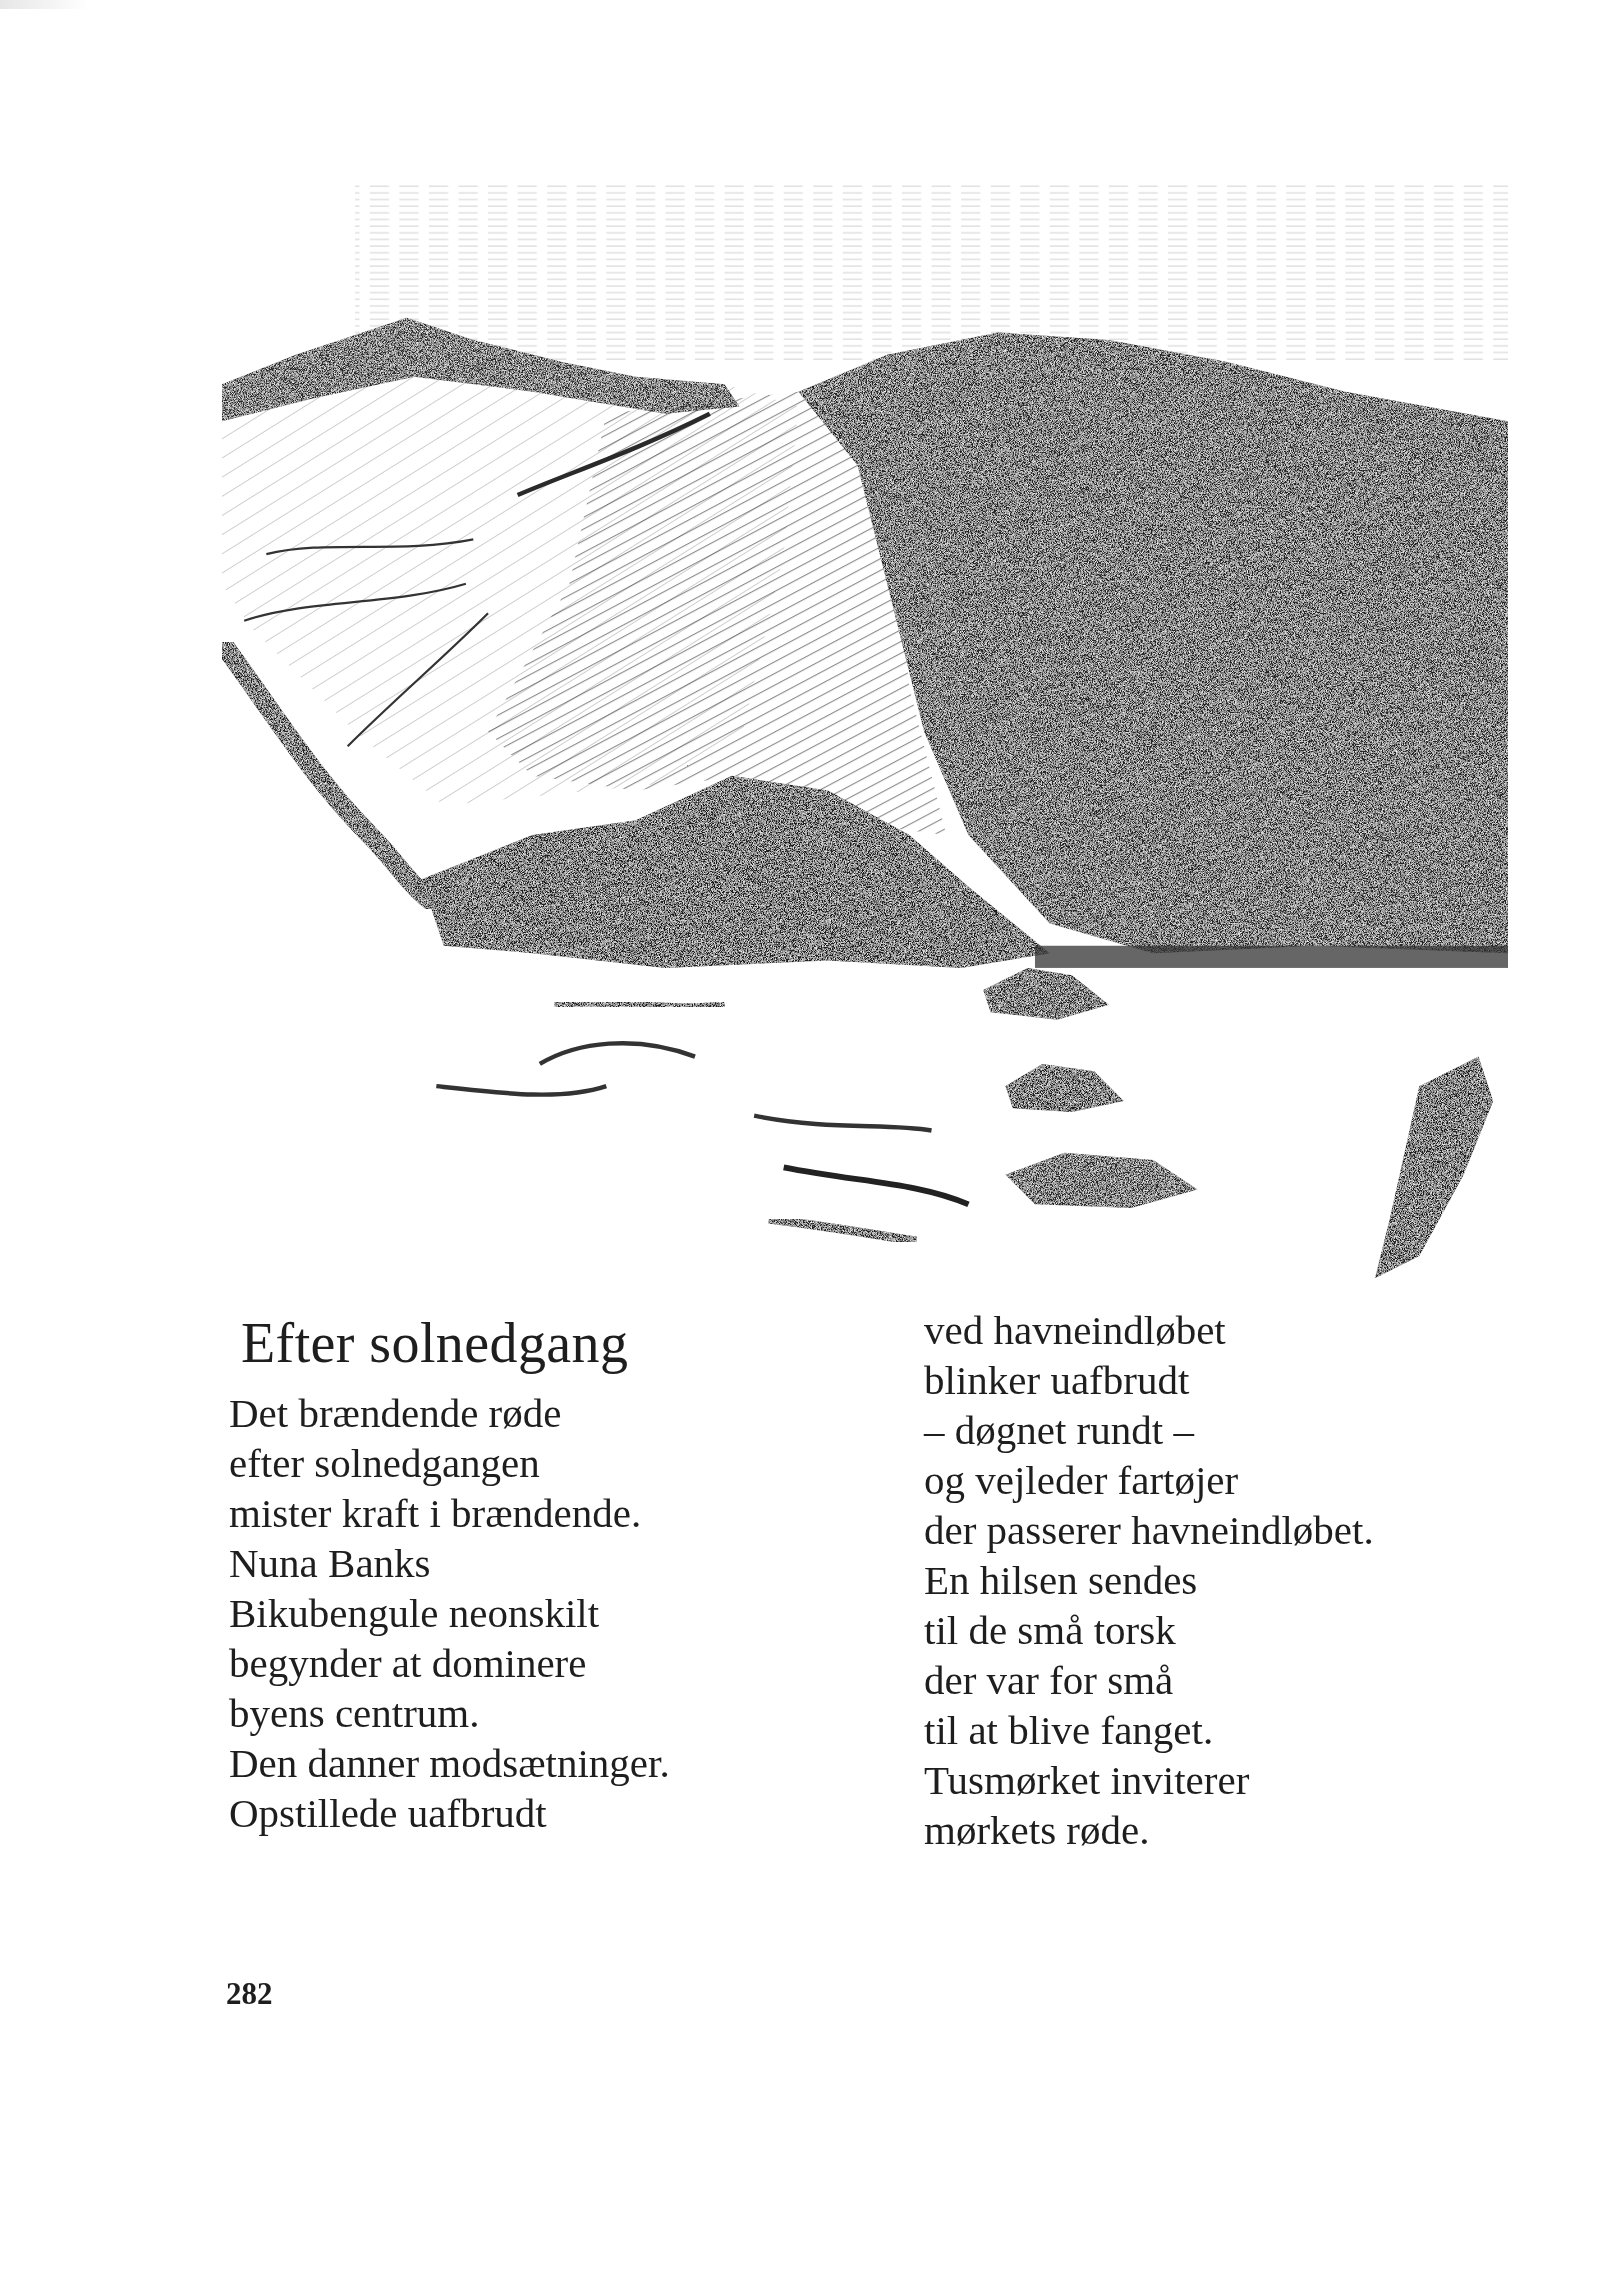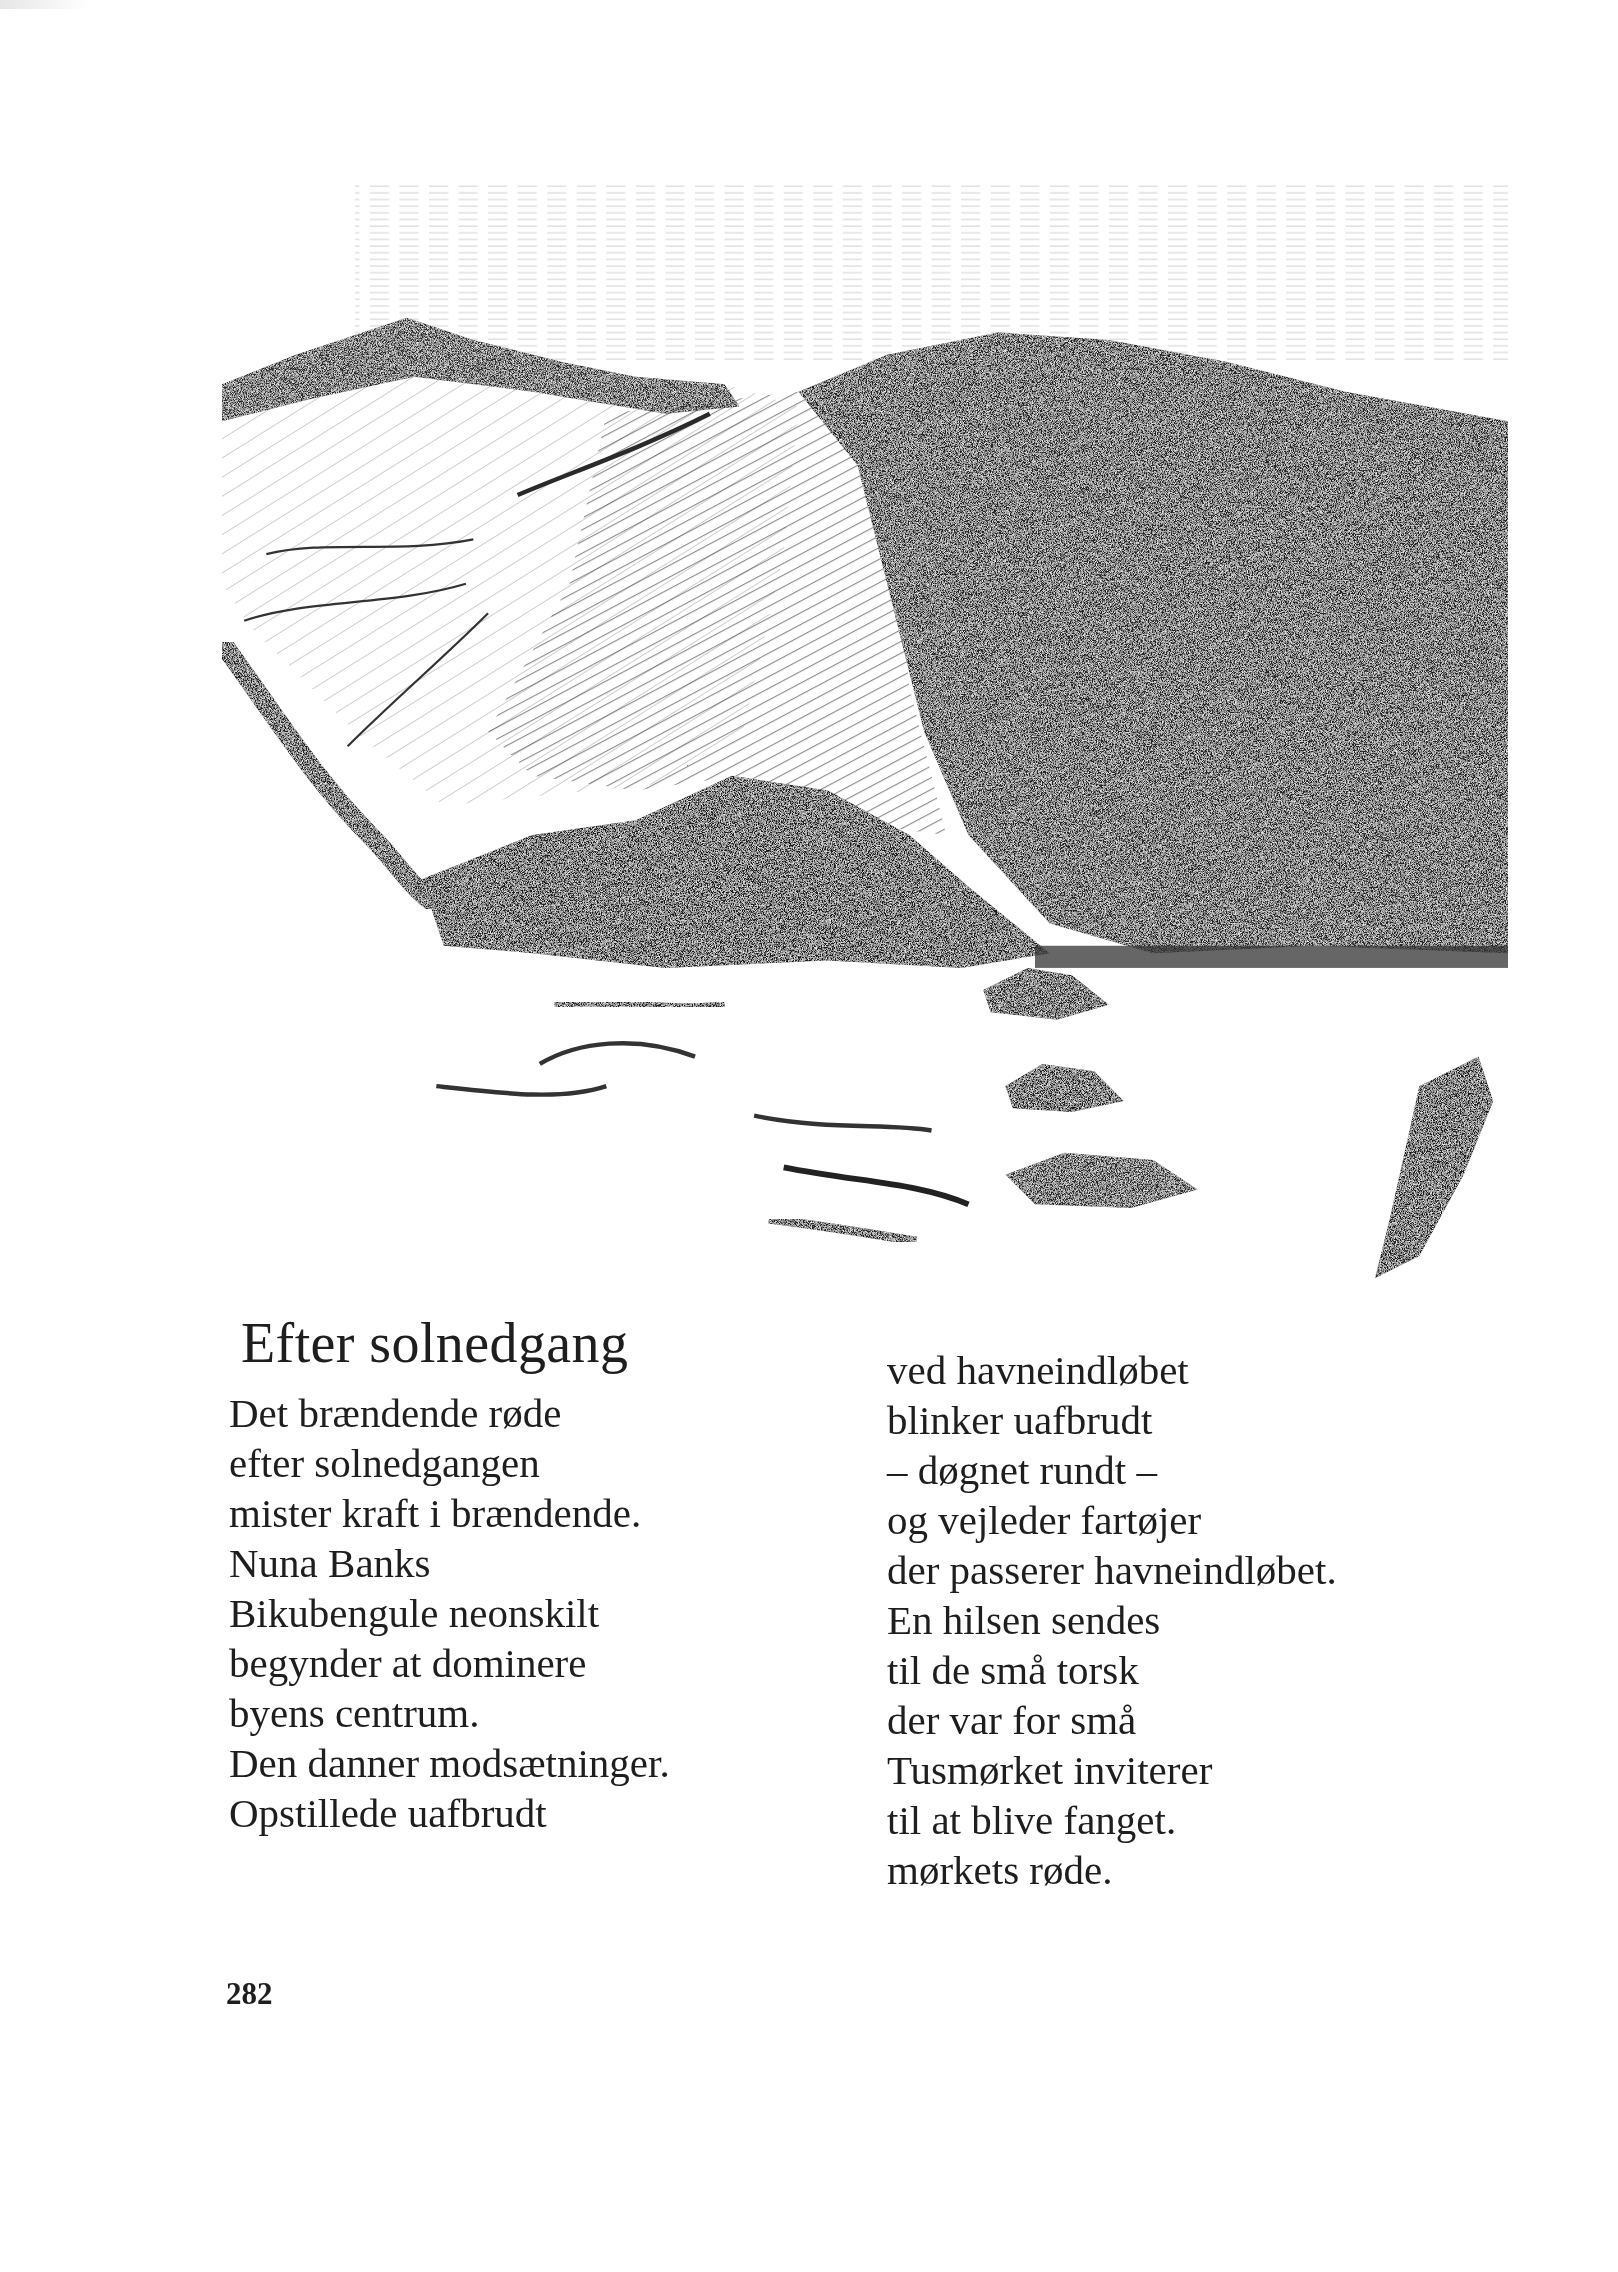--- a/index.html
+++ b/index.html
@@ -31,21 +31,21 @@
       margin: 12px;
       line-height: 1.1;
       letter-spacing: 0.4px;
     }
     .col {
       position: absolute;
       font-size: 41px;
       line-height: 50px;
     }
     .col-left { left: 229px; top: 1388px; }
-    .col-right { left: 887px; top: 1305px; margin-top: 40px; }
+    .col-right { left: 924px; top: 1305px; }
     .line { display: block; white-space: nowrap; }
 
     .page-number {
       position: absolute;
       left: 226px; top: 1978px;
       font-size: 31px;
       line-height: 1;
       font-weight: bold;
     }
   </style>
@@ -129,19 +129,19 @@
 
 <div class="col col-right">
   <span class="line">ved havneindløbet</span>
   <span class="line">blinker uafbrudt</span>
   <span class="line">– døgnet rundt –</span>
   <span class="line">og vejleder fartøjer</span>
   <span class="line">der passerer havneindløbet.</span>
   <span class="line">En hilsen sendes</span>
   <span class="line">til de små torsk</span>
   <span class="line">der var for små</span>
+  <span class="line">til at blive fanget.</span>
   <span class="line">Tusmørket inviterer</span>
-  <span class="line">til at blive fanget.</span>
   <span class="line">mørkets røde.</span>
 </div>
 
 <div class="page-number">282</div>
 
 
 </body></html>

